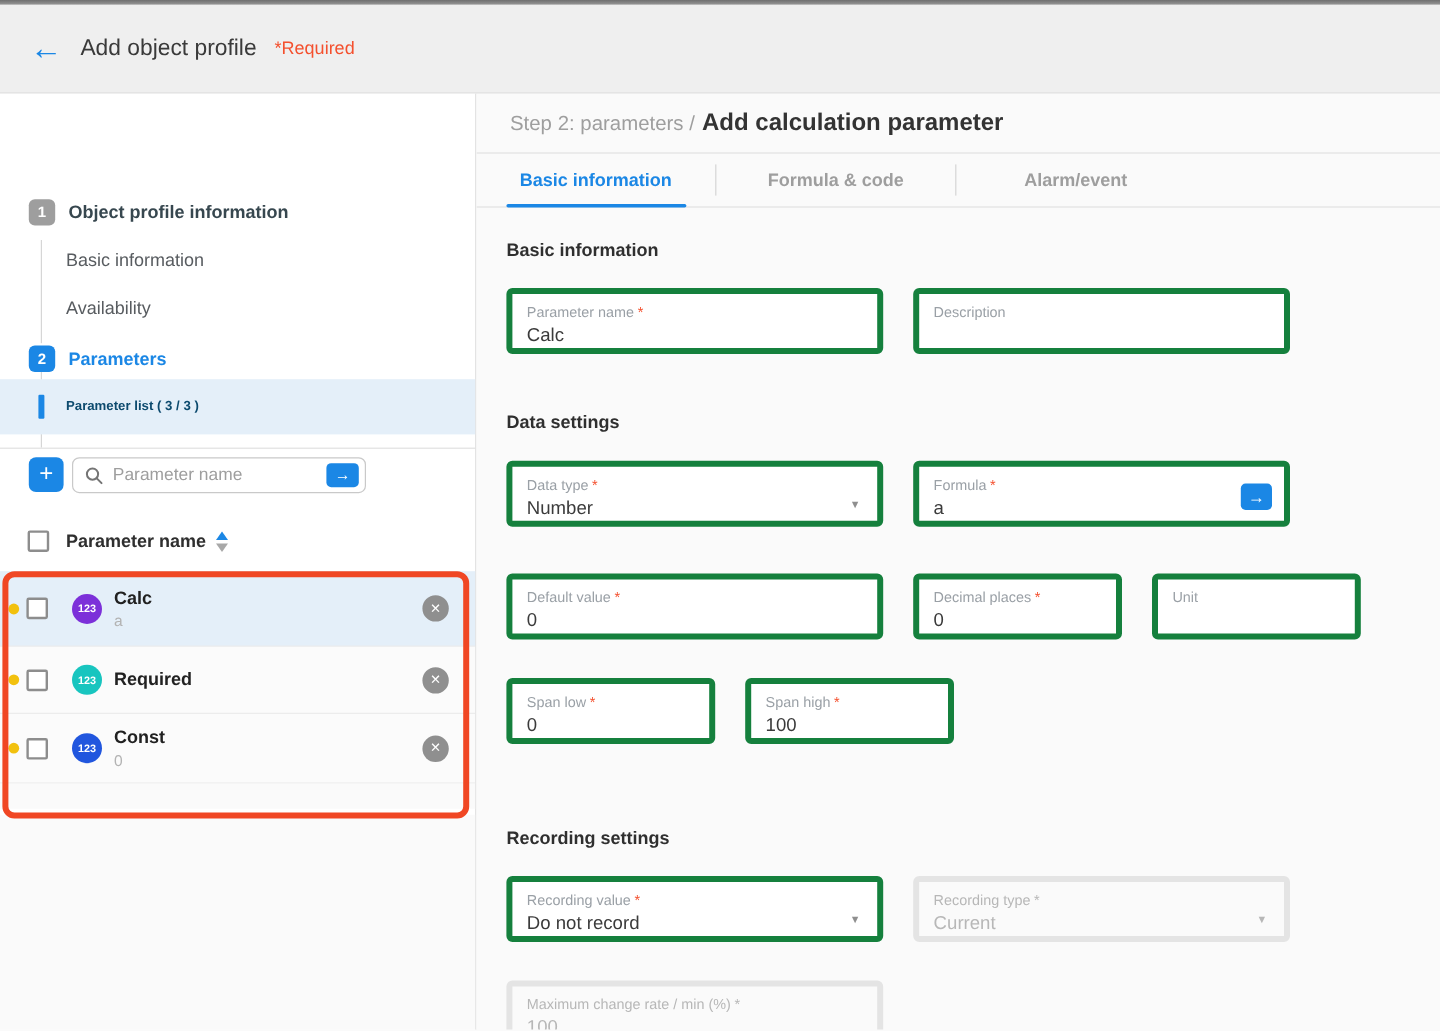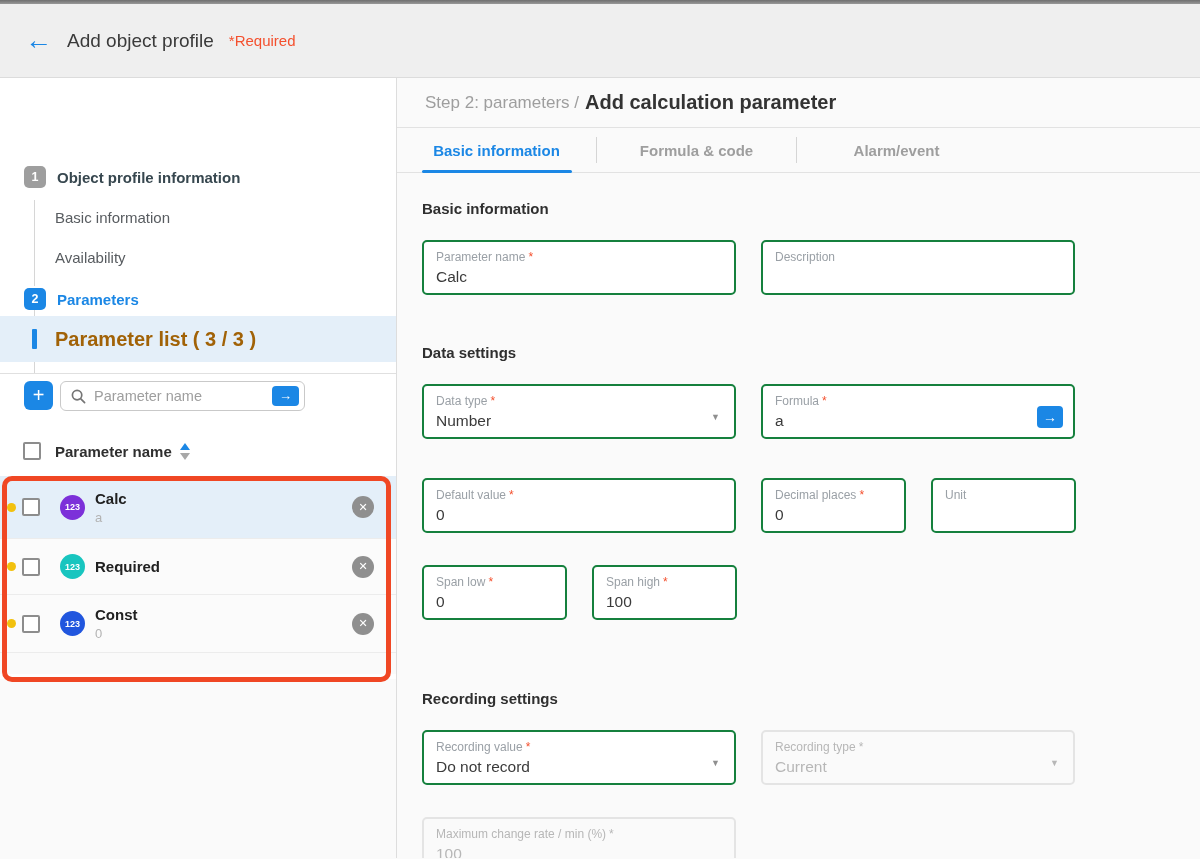--- a/index.html
+++ b/index.html
@@ -22,21 +22,21 @@
   .step { position:absolute; left:24px; display:flex; align-items:center; cursor:pointer; }
   .badge { width:22px; height:22px; border-radius:5px; color:#fff; font-size:12.5px; font-weight:bold; display:flex; align-items:center; justify-content:center; flex:none; }
   .badge-gray { background:#9e9e9e; }
   .badge-blue { background:#1b87e5; }
   .step-label { margin-left:11px; font-size:15px; font-weight:bold; color:#37474f; }
   .step-label.blue { color:#1b87e5; }
   .connector { position:absolute; left:34px; width:1px; background:#d6d6d6; }
   .sub-item { position:absolute; left:55px; font-size:15px; color:#585c60; cursor:pointer; }
   .active-sub { position:absolute; top:238px; left:0; right:0; height:46px; background:#e4eff9; display:flex; align-items:center; cursor:pointer; }
   .active-bar { position:absolute; left:32px; width:5px; height:20px; background:#1b87e5; border-radius:1px; }
-  .active-label { margin-left:55px; font-size:20px; font-weight:bold; color:#a16207; }
+  .active-label { margin-left:55px; font-size:11px; font-weight:bold; color:#0c4a6e; }
   .sb-divider { position:absolute; top:295px; left:0; right:0; height:1px; background:#e0e0e0; }
 
   
   .add-btn { position:absolute; top:303px; left:24px; width:29px; height:29px; border:none; border-radius:6px; background:#1b87e5; color:#fff; font-size:20px; line-height:27px; cursor:pointer; }
   .search-box { position:absolute; top:303px; left:60px; width:245px; height:30px; border:1px solid #c9c9c9; border-radius:6px; background:#fff; display:flex; align-items:center; padding:0 5px 0 10px; }
   .search-box svg { flex:none; }
   .search-input { border:none; outline:none; background:transparent; flex:1; min-width:0; font-family:"Liberation Sans",sans-serif; font-size:14.5px; color:#333; margin-left:8px; }
   .search-input::placeholder { color:#9e9e9e; }
   .go-btn { flex:none; width:27px; height:20px; border:none; border-radius:4px; background:#1b87e5; color:#fff; font-size:13px; line-height:20px; text-align:center; cursor:pointer; }
 
@@ -75,23 +75,23 @@
   .tab-sep { width:1px; height:26px; background:#d5d5d5; align-self:center; }
 
   
   .content { padding:27px 0 0 25px; }
   .stitle { font-size:15px; font-weight:bold; color:#2f2f2f; margin-bottom:23px; }
   .frow { display:flex; gap:25px; }
   .mt-32 { margin-top:32px; }
   .mt-39 { margin-top:39px; }
   .mt-49 { margin-top:49px; }
   .mt-70 { margin-top:70px; }
-  .fbox { position:relative; height:55px; background:#fff; border:2px solid #15803d; border-radius:5px; padding:8px 12px 0 12px; cursor:text; }
+  .fbox { position:relative; height:55px; background:#fff; border:5px solid #15803d; border-radius:5px; padding:8px 12px 0 12px; cursor:text; }
   .w-lg { width:314px; }
-  .w-sm { width:145px; }
+  .w-sm { width:174px; }
   .flabel { font-size:12px; color:#9aa0a6; white-space:nowrap; overflow:hidden; }
   .req { color:#f4502e; margin-left:3px; font-size:12px; }
   .fvalue { font-size:15.5px; color:#3b3b3b; margin-top:4px; }
   .caret { position:absolute; right:14px; top:26px; font-size:9px; color:#8f8f8f; }
   .fgo-btn { position:absolute; right:10px; bottom:9px; width:26px; height:22px; border:none; border-radius:4px; background:#1b87e5; color:#fff; font-size:14px; line-height:22px; text-align:center; cursor:pointer; }
   .fbox.disabled { border-color:#e4e4e4; background:transparent; cursor:default; }
   .fbox.disabled .flabel, .fbox.disabled .fvalue, .fbox.disabled .req, .fbox.disabled .caret { color:#b7b7b7; }
 </style>
 </head>
 <body>

